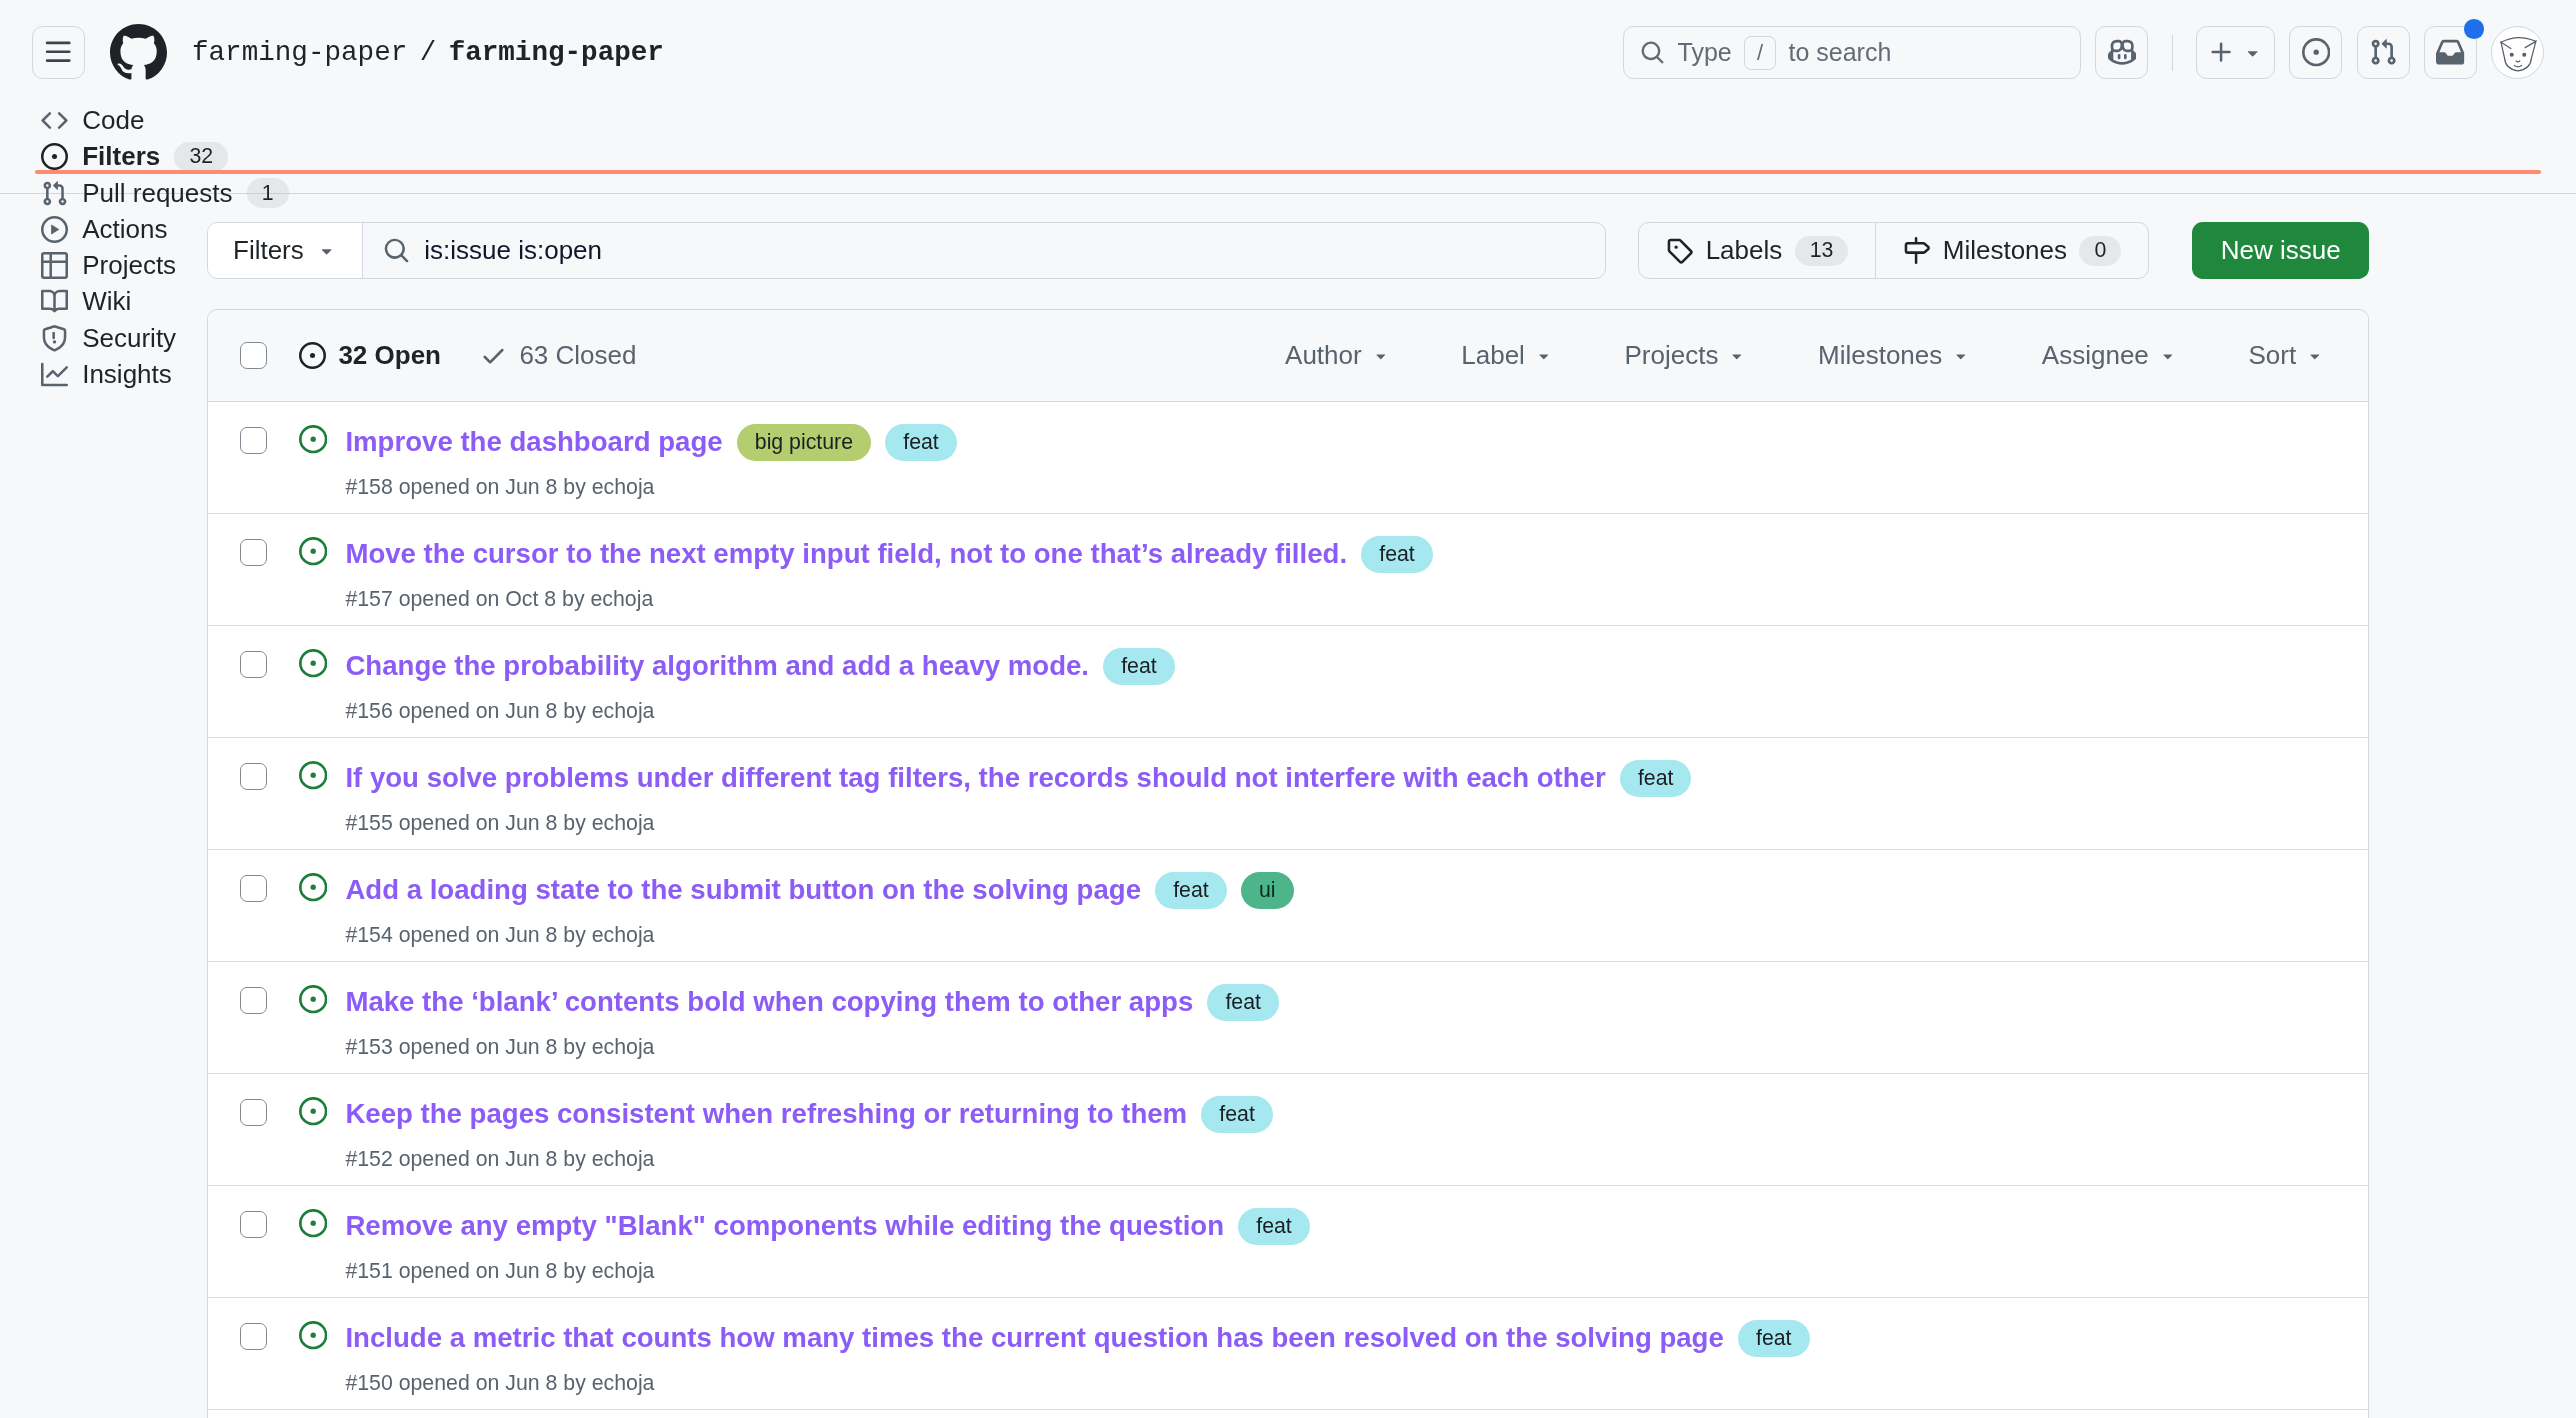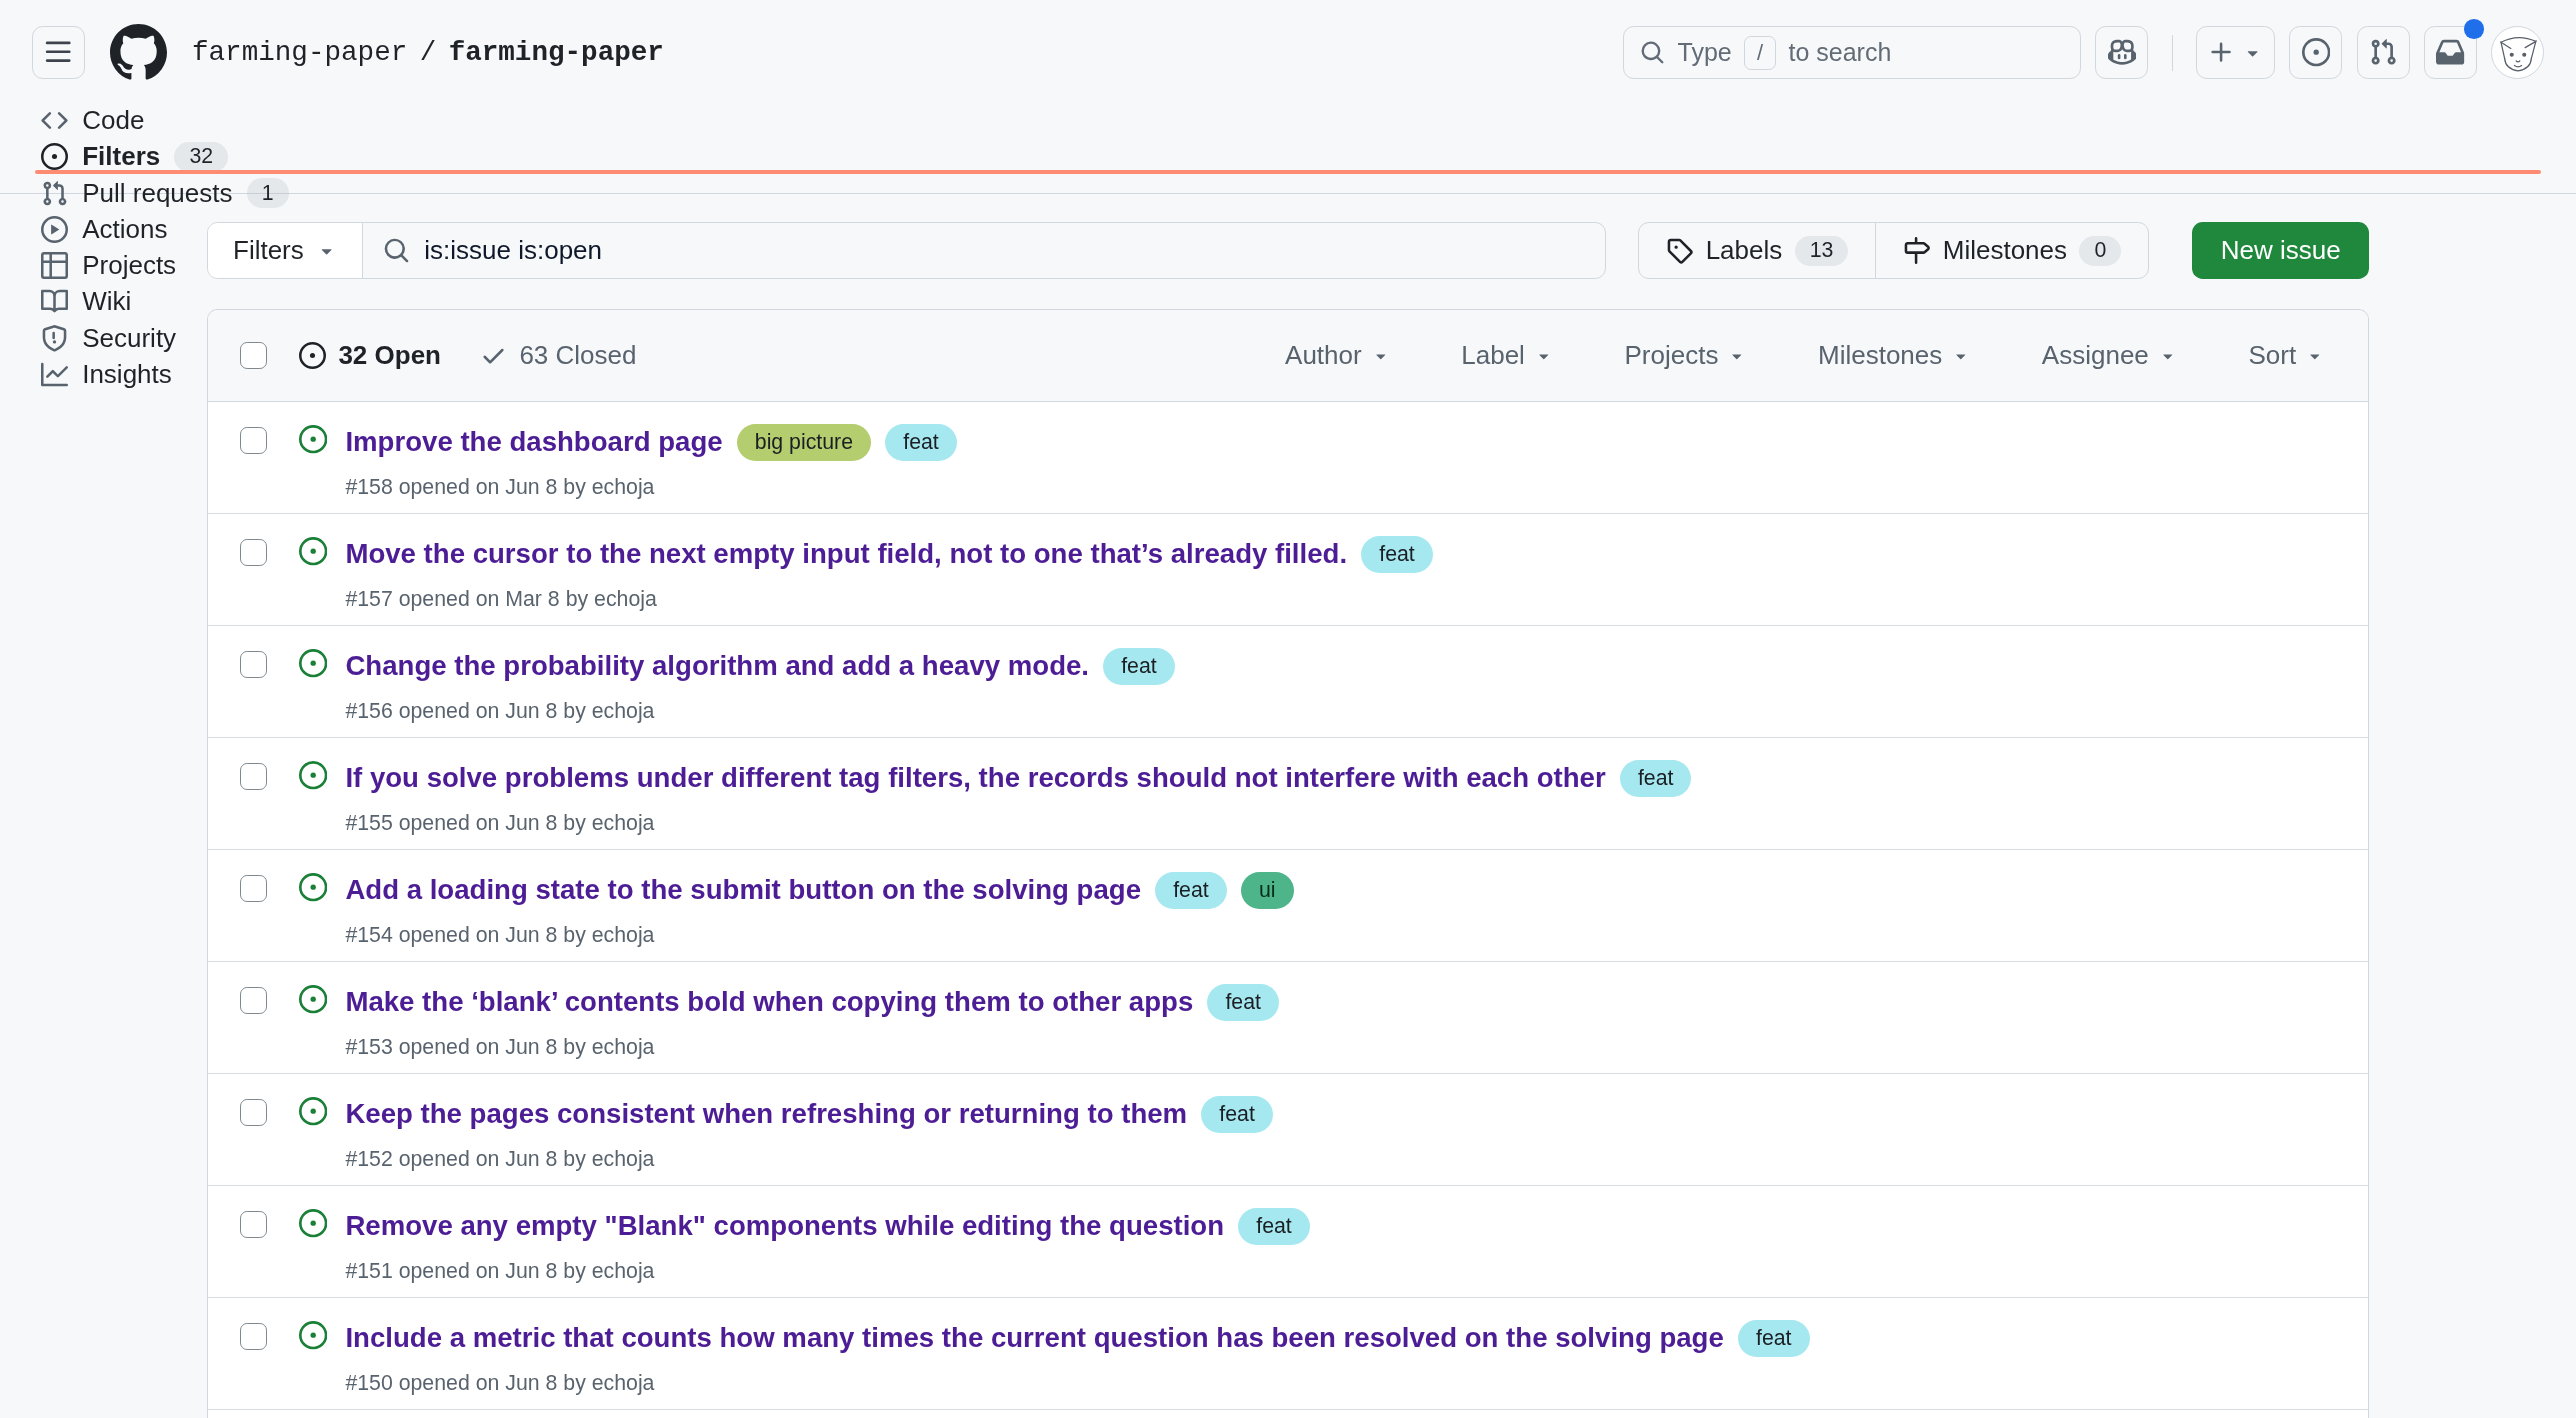--- a/index.html
+++ b/index.html
@@ -134,21 +134,21 @@
 
   .issue-row {
     height: 112px; background: #ffffff; border-bottom: 0.9px solid #d8dee4;
     display: flex; align-items: flex-start; padding: 21.3px 32px 0;
   }
   .issue-row .checkbox { margin-top: 3.6px; }
   .row-state-icon { margin-left: 32px; margin-top: 1.8px; color: #1a7f37; flex: none; }
   .row-main { margin-left: 18px; flex: 1; min-width: 0; }
   .title-line { display: flex; align-items: center; gap: 14.2px; white-space: nowrap; }
   .issue-title {
-    font-size: 27.6px; font-weight: 700; color: #4c1d95; text-decoration: none;
+    font-size: 27.6px; font-weight: 700; color: #8b5cf6; text-decoration: none;
     cursor: pointer; overflow: hidden; text-overflow: ellipsis;
   }
   .label-pill {
     font-size: 21.3px; font-weight: 500; line-height: 1; padding: 8px 18px;
     border-radius: 888px; cursor: pointer; flex: none;
   }
   .issue-meta { margin-top: 14.2px; font-size: 21.3px; color: #59636e; }
   .row-sliver { height: 18px; background: #ffffff; }
 </style>
 </head>
@@ -514,21 +514,21 @@
         <span class="row-state-icon">
           <svg class="octicon" width="28.4" height="28.4" viewBox="0 0 32 32">
               <use href="#i-issue"></use>
             </svg>
         </span>
         <div class="row-main">
           <div class="title-line">
             <a class="issue-title">Move the cursor to the next empty input field, not to one that’s already filled.</a>
           <a class="label-pill" style="background-color: rgb(165, 232, 240); color: rgb(27, 31, 35);">feat</a>
             </div>
-          <div class="issue-meta">#157 opened on Mar 8 by echoja</div>
+          <div class="issue-meta">#157 opened on Oct 8 by echoja</div>
         </div>
       </div>
 
       <div class="issue-row">
         <span class="checkbox"></span>
         <span class="row-state-icon">
           <svg class="octicon" width="28.4" height="28.4" viewBox="0 0 32 32">
               <use href="#i-issue"></use>
             </svg>
         </span>

